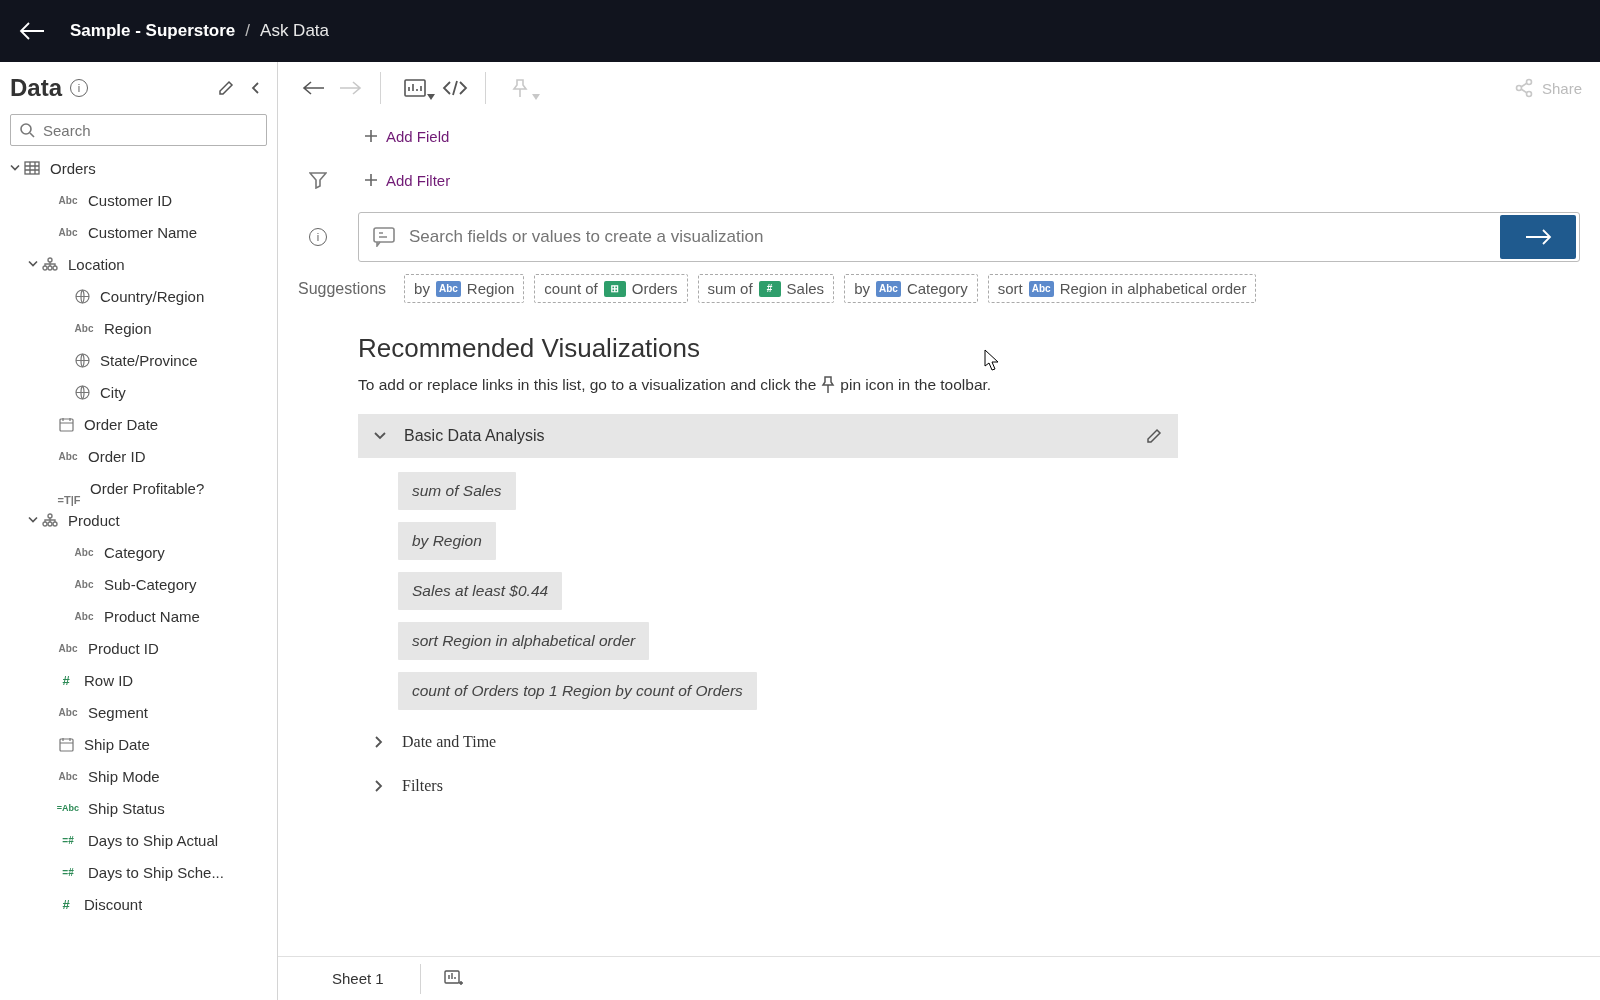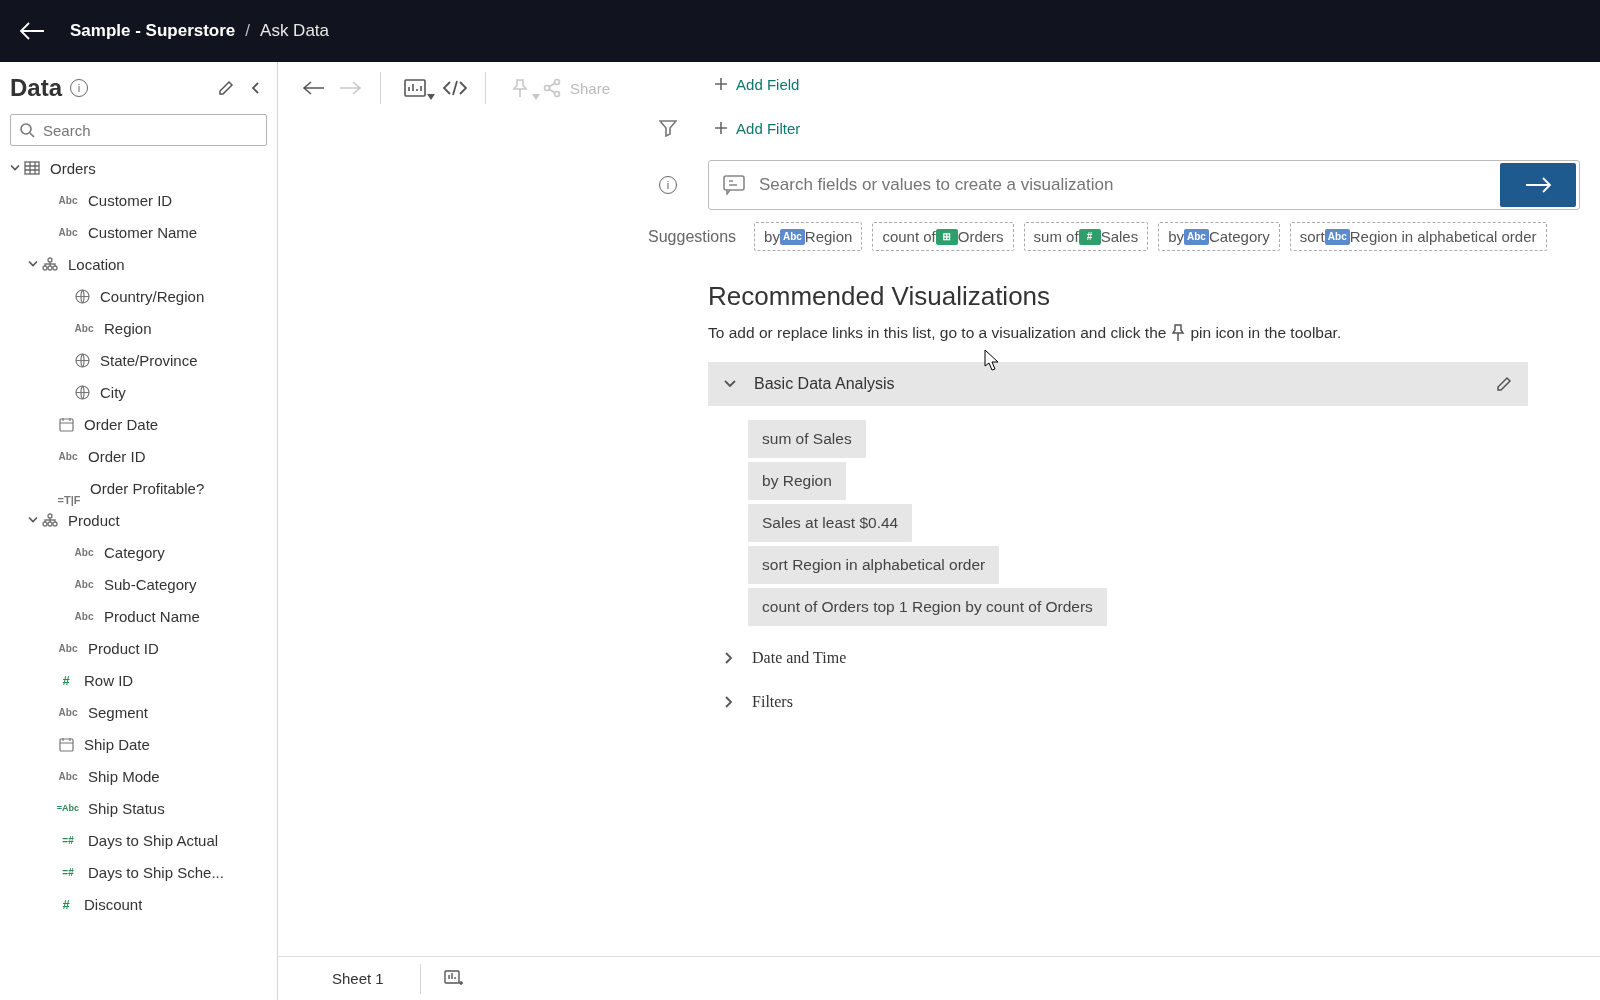--- a/index.html
+++ b/index.html
@@ -26,52 +26,52 @@
 .type-ico { display: inline-flex; align-items: center; justify-content: center; height: 18px; font-size: 10px; font-weight: 600; margin-right: 8px; border-radius: 2px; }
 .type-abc { color: #777; width: 24px; }
 .type-hash { color: #2e8b57; width: 20px; font-size: 13px; }
 .type-calc { color: #2e8b57; width: 24px; font-size: 10px; text-align: center; }
 .type-globe { color: #777; width: 20px; }
 .type-date { color: #777; width: 20px; }
 .type-hier { color: #777; width: 20px; }
 .type-tf { color: #777; width: 26px; font-size: 11px; margin-top: 24px; }
 .type-table { color: #555; width: 20px; }
 .field-label { font-size: 15px; color: #333; white-space: nowrap; overflow: hidden; text-overflow: ellipsis; }
-.main { flex: 1; display: flex; position: relative; }
+.main { flex: 1; display: flex; flex-direction: column; position: relative; }
 .toolbar { height: 52px; display: flex; align-items: center; padding: 0 18px; border-bottom: none; }
 .tb-btn { width: 36px; height: 36px; display: flex; align-items: center; justify-content: center; color: #555; cursor: pointer; }
 .tb-btn.disabled { color: #bbb; cursor: default; }
 .tb-sep { width: 1px; height: 32px; background: #d4d4d4; margin: 0 12px; }
 .tb-btn.combo { position: relative; width: 44px; }
 .tb-caret-sm { position: absolute; right: 2px; bottom: 6px; }
 .share-wrap { margin-left: auto; display: flex; align-items: center; color: #bbb; gap: 8px; font-size: 15px; cursor: default; }
 .content { flex: 1; overflow-y: auto; padding: 0 20px 60px 20px; position: relative; }
 .pill-row { display: flex; align-items: center; height: 44px; }
 .gutter-ico { width: 40px; display: flex; align-items: center; justify-content: center; color: #777; margin-right: 20px; }
-.add-link { display: inline-flex; align-items: center; gap: 8px; color: #0f766e; font-size: 15px; cursor: pointer; padding: 4px 6px; }
+.add-link { display: inline-flex; align-items: center; gap: 8px; color: #701a75; font-size: 15px; cursor: pointer; padding: 4px 6px; }
 .search-bar-row { display: flex; align-items: center; margin: 10px 0 12px 0; }
 .query-box { flex: 1; display: flex; align-items: center; border: 1px solid #bcbcbc; border-radius: 3px; height: 50px; background: #fff; }
 .query-box .chat-ico { width: 50px; display: flex; align-items: center; justify-content: center; color: #888; }
 .query-box input { flex: 1; border: none; outline: none; font-size: 17px; color: #888; }
 .go-btn { width: 76px; height: 44px; margin: 3px; background: #1f5a8e; display: flex; align-items: center; justify-content: center; cursor: pointer; border-radius: 2px; }
 .suggest-row { display: flex; align-items: center; gap: 10px; flex-wrap: wrap; margin-bottom: 30px; }
 .sugg-label { color: #666; font-size: 16px; margin-right: 8px; }
-.chip { border: 1px dashed #aaa; border-radius: 2px; padding: 5px 9px; display: inline-flex; align-items: center; cursor: pointer; font-size: 15px; color: #555; background: #fff; }
+.chip { border: 1px dashed #aaa; border-radius: 2px; padding: 5px 9px; display: inline-flex; align-items: center; gap: 6px; cursor: pointer; font-size: 15px; color: #555; background: #fff; }
 .chip-tag { display: inline-flex; align-items: center; justify-content: center; border-radius: 2px; font-size: 10px; font-weight: 700; color: #fff; height: 16px; min-width: 22px; padding: 0 3px; }
 .tag-abc { background: #5c8acc; }
 .tag-table { background: #2e9e6b; }
 .tag-hash { background: #2e9e6b; }
 .rec-block { padding-left: 60px; }
 .rec-title { font-size: 26px; font-weight: 400; color: #333; margin-bottom: 12px; }
 .rec-desc { font-size: 15.5px; color: #333; display: flex; align-items: center; gap: 4px; margin-bottom: 20px; }
 .group-header { background: #e6e6e6; height: 44px; display: flex; align-items: center; padding: 0 16px; gap: 18px; cursor: pointer; width: 820px; }
 .group-header .caret-down svg { width: 12px; height: 12px; }
 .group-label { font-size: 16px; color: #333; flex: 1; }
 .edit-ico { color: #555; }
-.rec-items { padding: 14px 0 10px 40px; display: flex; flex-direction: column; gap: 4px; align-items: flex-start; }
+.rec-items { padding: 14px 0 10px 40px; display: flex; flex-direction: column; gap: 12px; align-items: flex-start; font-style: italic; }
 .rec-chip { background: #e6e6e6; padding: 10px 14px; font-size: 15.5px; color: #444; cursor: pointer; border-radius: 1px; }
 .group-collapsed { height: 44px; display: flex; align-items: center; padding: 0 16px; gap: 18px; cursor: pointer; width: 820px; font-family: Liberation Serif, serif; }
 .sheets-bar { position: absolute; bottom: 0; left: 0; right: 0; height: 44px; background: #fff; border-top: 1px solid #e0e0e0; display: flex; align-items: center; padding-left: 36px; gap: 18px; }
 .sheet-tab { padding: 8px 18px; font-size: 15px; color: #333; cursor: pointer; }
 .sheet-sep { width: 1px; height: 30px; background: #d4d4d4; }
 .new-sheet { width: 30px; height: 30px; display: flex; align-items: center; justify-content: center; color: #555; cursor: pointer; }
 svg { display: block; }
 .cursor-overlay { position: absolute; left: 704px; top: 286px; pointer-events: none; z-index: 50; }
 .ind-0 { padding-left: 8px; }
 .ind-1 { padding-left: 42px; }

